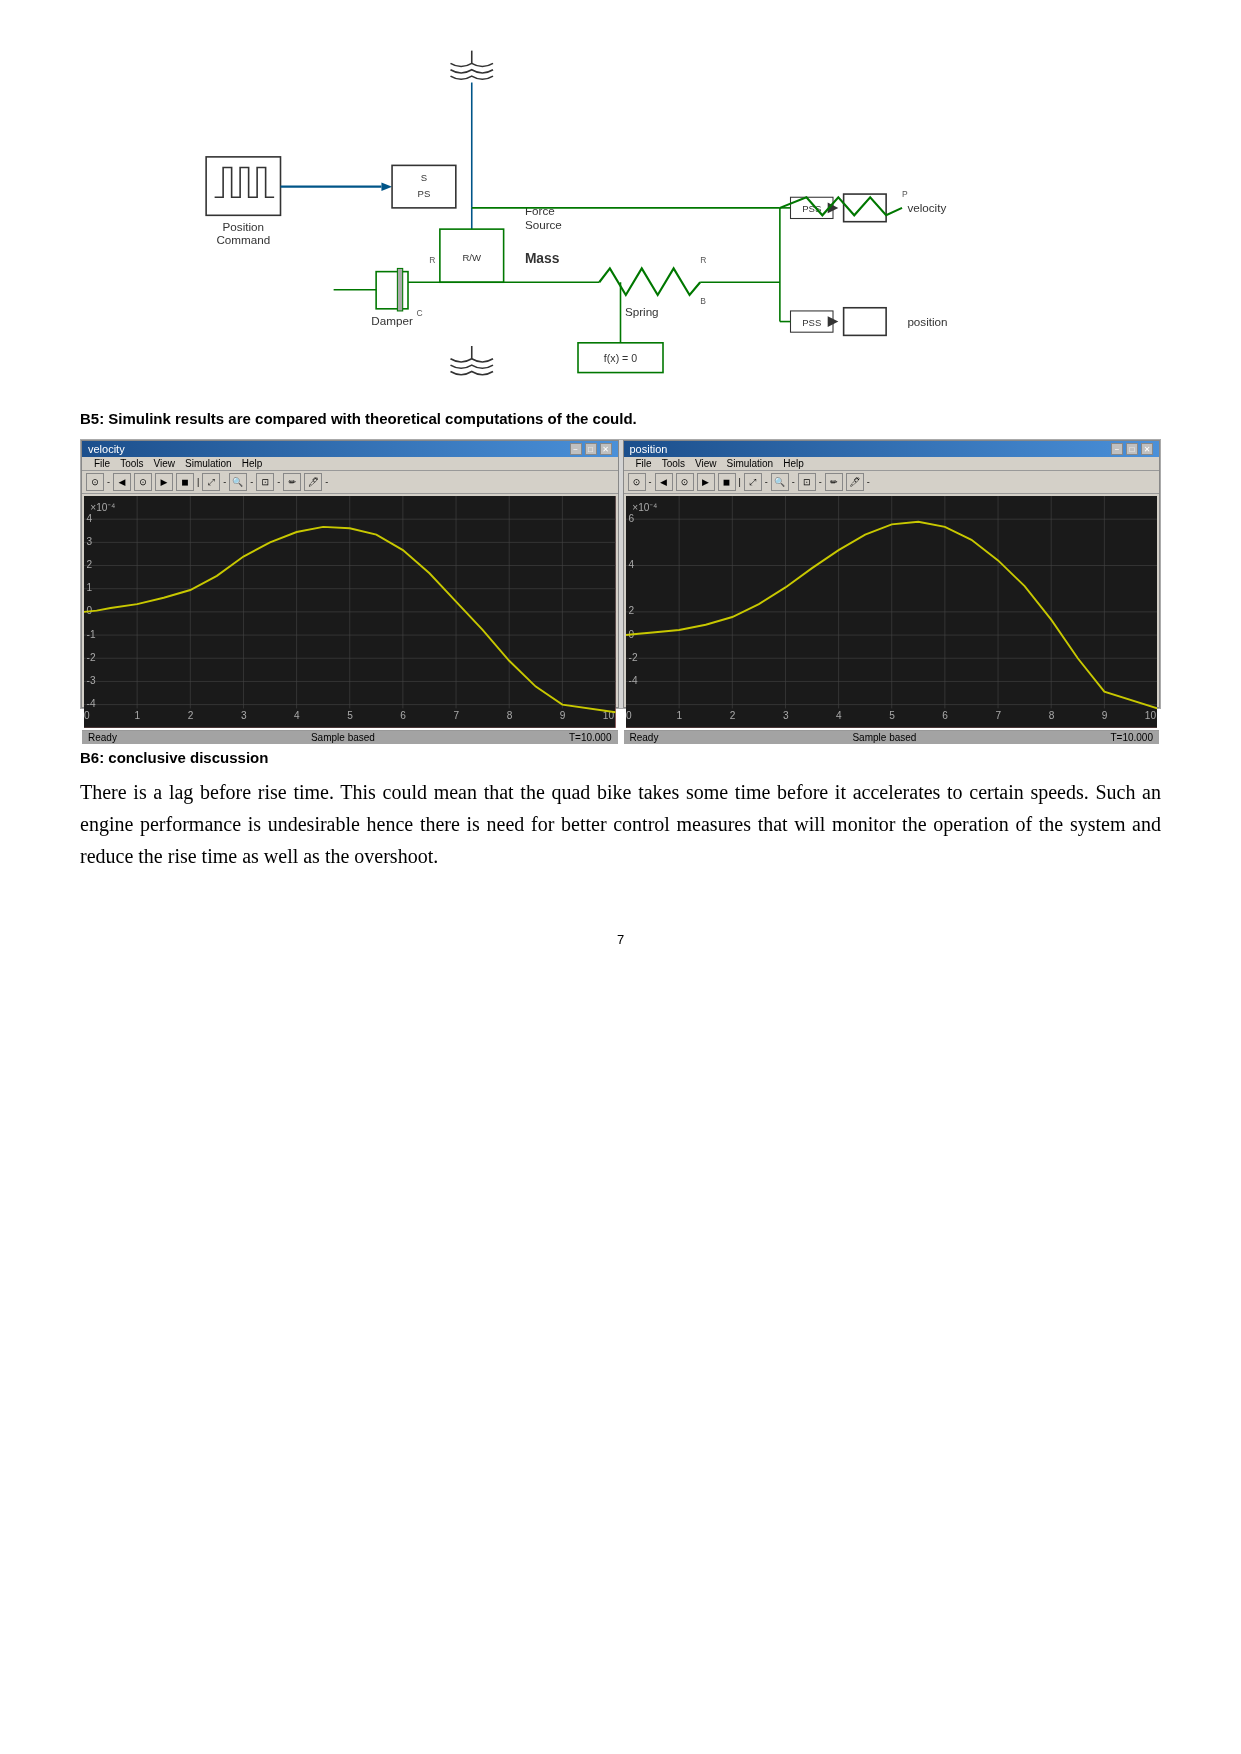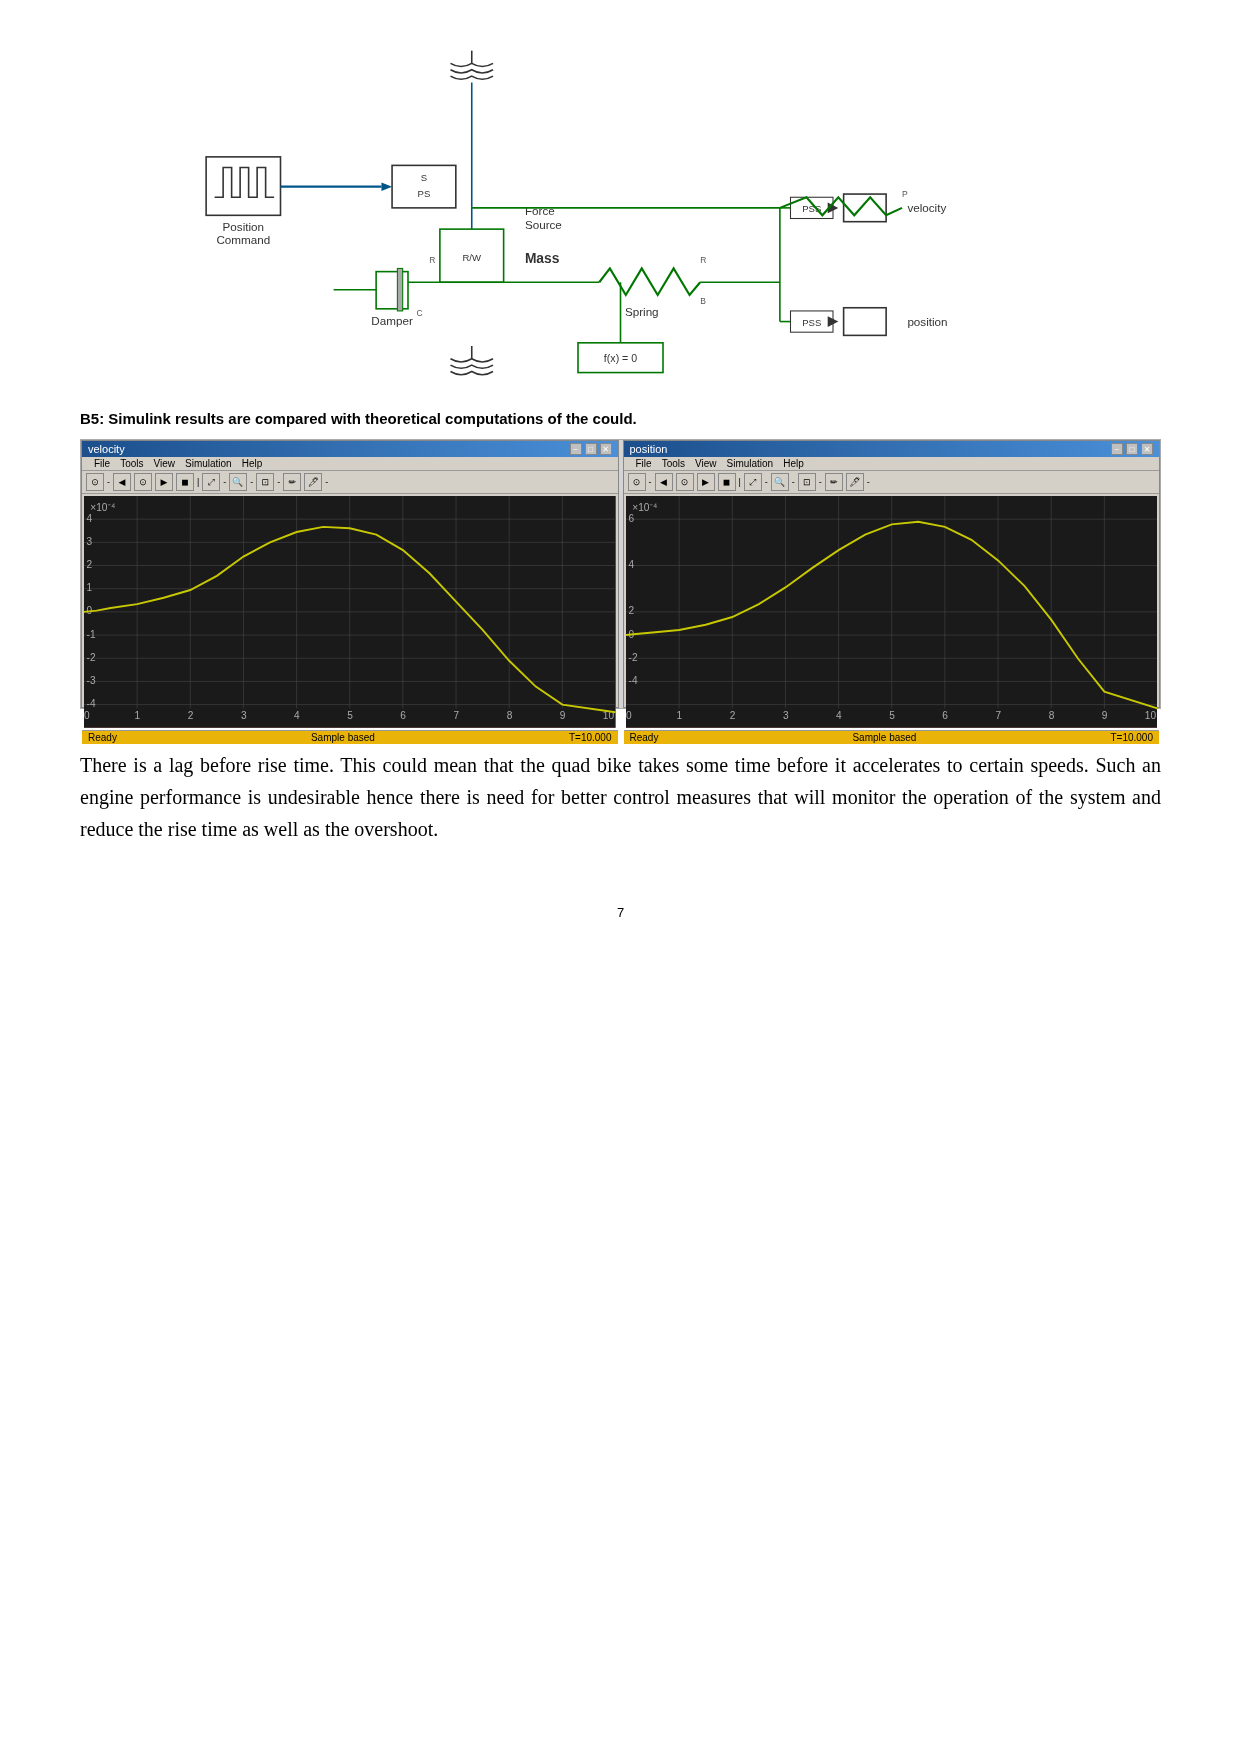--- a/index.html
+++ b/index.html
@@ -116,21 +116,21 @@
     }
 
     .scope-plot-area {
       flex: 1;
       background: #fca5a5;
       position: relative;
       margin: 2px;
     }
 
     .scope-statusbar {
-      background: #eab308;
+      background: #a3a3a3;
       padding: 1px 6px;
       font-family: Arial, sans-serif;
       font-size: 10px;
       display: flex;
       justify-content: space-between;
       border-top: 1px solid #999;
       text-align: center;
     }
 
     
@@ -483,16 +483,17 @@
     </div>
     <div class="scope-statusbar">
       <span>Ready</span>
       <span>Sample based</span>
       <span>T=10.000</span>
     </div>
   </div>
 </div>
 
 <div class="section-b6">
+  <div class="section-b6-heading">B6: conclusive discussion</div>
   <p class="section-b6-text">There is a lag before rise time. This could mean that the quad bike takes some time before it accelerates to certain speeds. Such an engine performance is undesirable hence there is need for better control measures that will monitor the operation of the system and reduce the rise time as well as the overshoot.</p>
 </div>
 
 <div class="page-number">7</div>
 
 </body></html>

